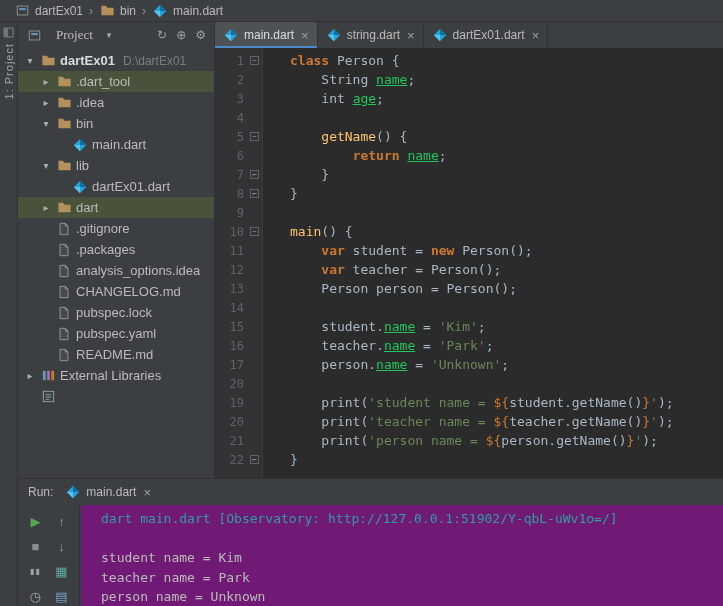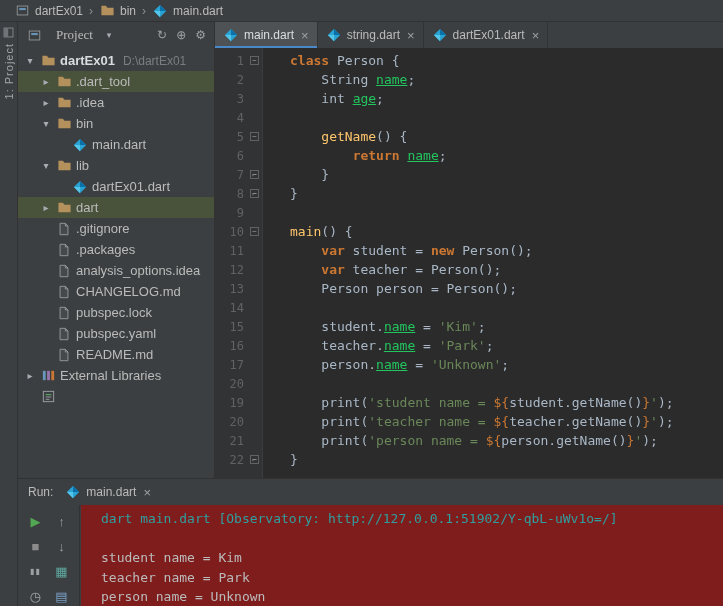--- a/index.html
+++ b/index.html
@@ -103,21 +103,21 @@
   .run-body{position:absolute;left:0;top:26px;right:0;bottom:0;}
   #run-toolbar{
     position:absolute;left:0;top:0;width:62px;bottom:0;box-sizing:border-box;
     background:#3c3f41;border-right:1px solid #323232;
     display:grid;grid-template-columns:26px 26px;grid-auto-rows:25px;
     justify-content:center;padding-top:4px;
   }
   .rt-btn{display:flex;align-items:center;justify-content:center;font-size:13px;cursor:default;}
   #console{
     position:absolute;left:63px;top:0;right:0;bottom:0;
-    background:#7f1d1d;padding:4px 16px 0 20px;
+    background:#701a75;padding:4px 16px 0 20px;
     font:13px/19.5px "DejaVu Sans Mono",monospace;color:#bbbbbb;white-space:pre;
   }
   .console-line{min-height:19.5px;}
 </style>
 </head>
 <body>
 
 <div id="breadcrumb-bar">
     <span class="bc-item">
       <span class="icon">

